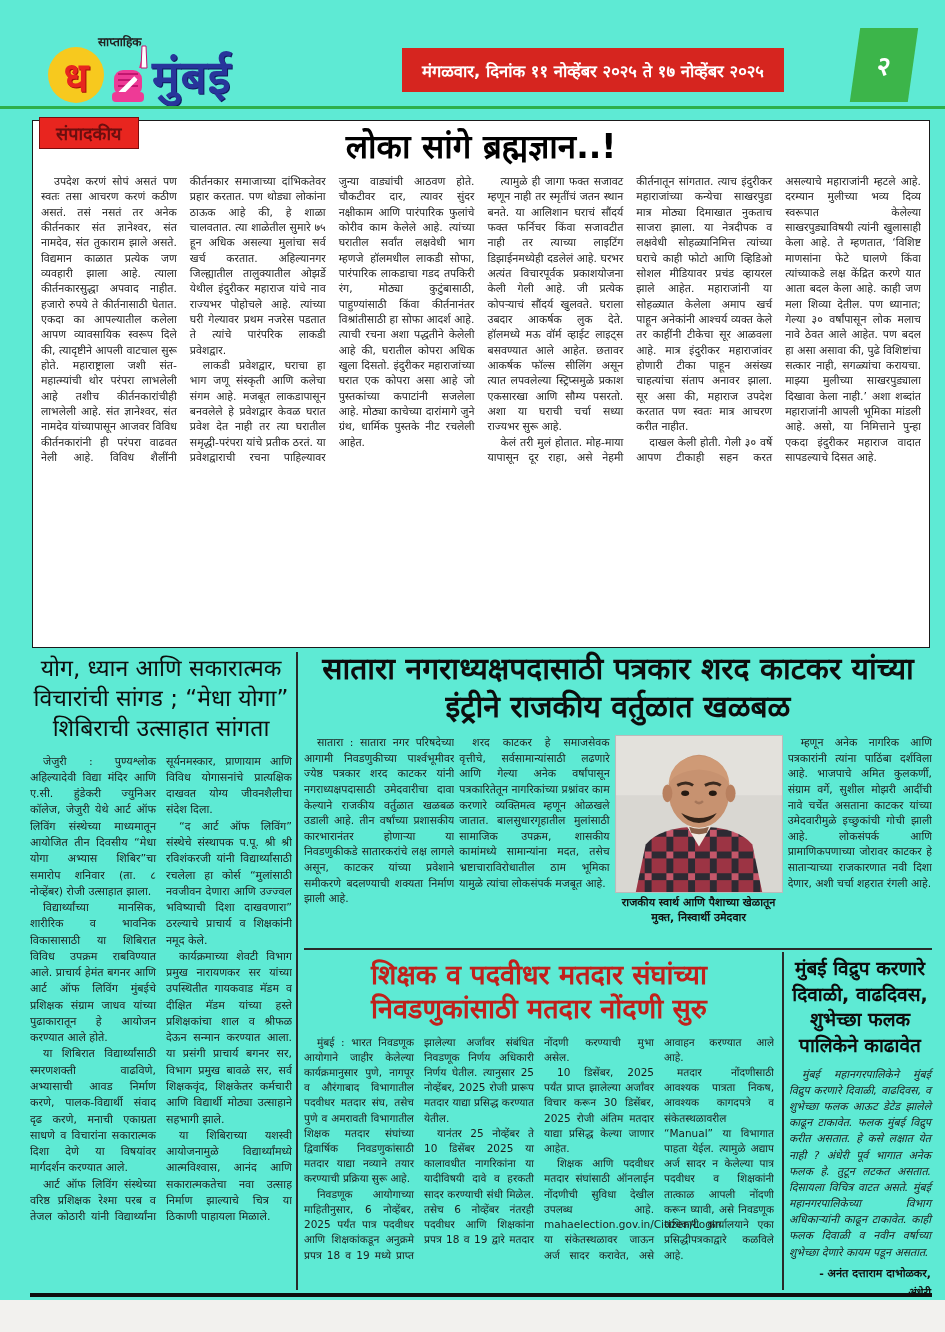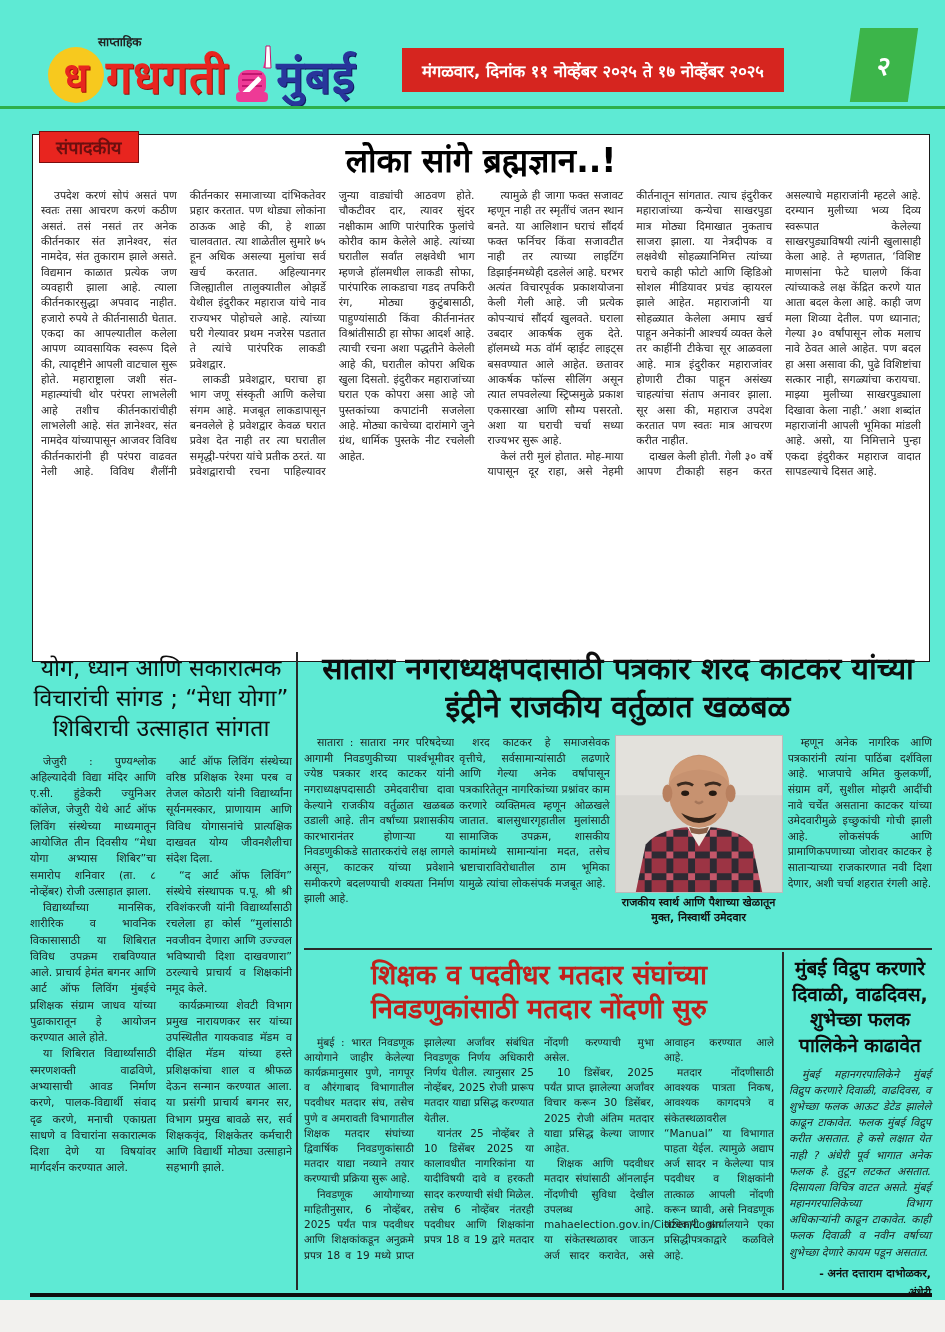--- a/index.html
+++ b/index.html
@@ -29,21 +29,21 @@
   .pagenum {
     position:absolute; right:32px; top:28px; width:58px; height:74px;
     background:#3cb54a; transform:skewX(-8deg);
     display:flex; align-items:center; justify-content:center;
     color:#ffffff; font-size:26px; font-weight:bold;
   }
   .greenline { position:absolute; left:0; top:106px; width:945px; height:3px; background:#2eaf4b; }
 
   
   .editorial {
-    position:absolute; left:32px; top:134px; width:898px; height:528px;
+    position:absolute; left:32px; top:120px; width:898px; height:528px;
     border:1.5px solid #1a1a1a; background:#fff;
   }
   .ed-label {
     position:absolute; left:6px; top:-4px; background:#e8251f; color:#6b0f0f;
     font-size:18px; font-weight:bold; padding:3px 16px; border:1px solid #7a0d0d;
   }
   .ed-headline { text-align:center; font-size:33px; font-weight:bold; margin-top:2px; color:#000; }
   .ed-body {
     height:474px; margin:6px 8px 0 8px; overflow:hidden;
     column-count:6; column-gap:13px;
@@ -92,21 +92,20 @@
   .paper-foot { position:absolute; left:0; top:1300px; width:945px; height:32px; background:#f2f1ee; }
 </style>
 </head>
 <body>
 
 <div id="page">
 
   <div class="weekly">साप्ताहिक</div>
   <div class="masthead">
     <div class="dh-circle">ध</div>
-    <div class="title-red">गधगती</div>
     <svg class="fist" viewBox="0 0 44 62" aria-hidden="true">
       <path d="M10 58 L18 34 L14 30 L22 26 Z" fill="#ee3a96"></path>
       <rect x="8" y="26" width="28" height="26" rx="9" fill="#ee3a96"></rect>
       <path d="M12 30 h20 M12 36 h20 M12 42 h20" stroke="#c2156f" stroke-width="2" fill="none"></path>
       <path d="M30 34 L14 50" stroke="#ffffff" stroke-width="5"></path>
       <path d="M33 24 L38 6 L41 24 Z" fill="#ee3a96"></path>
       <path d="M36 2 L40 2 L41 24 L35 24 Z" fill="#ffffff" stroke="#c2156f" stroke-width="1"></path>
       <rect x="6" y="48" width="32" height="10" rx="4" fill="#ee3a96"></rect>
     </svg>
     <div class="title-blue">मुंबई</div>
@@ -129,20 +128,21 @@
 
   <div class="yoga">
     <h2>योग, ध्यान आणि सकारात्मक विचारांची सांगड ; “मेधा योगा” शिबिराची उत्साहात सांगता</h2>
     <div class="art-body">
       <p>जेजुरी : पुण्यश्लोक अहिल्यादेवी विद्या मंदिर आणि ए.सी. हुंडेकरी ज्युनिअर कॉलेज, जेजुरी येथे आर्ट ऑफ लिविंग संस्थेच्या माध्यमातून आयोजित तीन दिवसीय “मेधा योगा अभ्यास शिबिर”चा समारोप शनिवार (ता. ८ नोव्हेंबर) रोजी उत्साहात झाला.</p>
       <p>विद्यार्थ्यांच्या मानसिक, शारीरिक व भावनिक विकासासाठी या शिबिरात विविध उपक्रम राबविण्यात आले. प्राचार्य हेमंत बगनर आणि आर्ट ऑफ लिविंग मुंबईचे प्रशिक्षक संग्राम जाधव यांच्या पुढाकारातून हे आयोजन करण्यात आले होते.</p>
       <p>या शिबिरात विद्यार्थ्यांसाठी स्मरणशक्ती वाढविणे, अभ्यासाची आवड निर्माण करणे, पालक-विद्यार्थी संवाद दृढ करणे, मनाची एकाग्रता साधणे व विचारांना सकारात्मक दिशा देणे या विषयांवर मार्गदर्शन करण्यात आले.</p>
       <p>आर्ट ऑफ लिविंग संस्थेच्या वरिष्ठ प्रशिक्षक रेश्मा परब व तेजल कोठारी यांनी विद्यार्थ्यांना सूर्यनमस्कार, प्राणायाम आणि विविध योगासनांचे प्रात्यक्षिक दाखवत योग्य जीवनशैलीचा संदेश दिला.</p>
       <p>“द आर्ट ऑफ लिविंग” संस्थेचे संस्थापक प.पू. श्री श्री रविशंकरजी यांनी विद्यार्थ्यांसाठी रचलेला हा कोर्स “मुलांसाठी नवजीवन देणारा आणि उज्ज्वल भविष्याची दिशा दाखवणारा” ठरल्याचे प्राचार्य व शिक्षकांनी नमूद केले.</p>
       <p>कार्यक्रमाच्या शेवटी विभाग प्रमुख नारायणकर सर यांच्या उपस्थितीत गायकवाड मॅडम व दीक्षित मॅडम यांच्या हस्ते प्रशिक्षकांचा शाल व श्रीफळ देऊन सन्मान करण्यात आला. या प्रसंगी प्राचार्य बगनर सर, विभाग प्रमुख बावळे सर, सर्व शिक्षकवृंद, शिक्षकेतर कर्मचारी आणि विद्यार्थी मोठ्या उत्साहाने सहभागी झाले.</p>
+      <p>या शिबिराच्या यशस्वी आयोजनामुळे विद्यार्थ्यांमध्ये आत्मविश्वास, आनंद आणि सकारात्मकतेचा नवा उत्साह निर्माण झाल्याचे चित्र या ठिकाणी पाहायला मिळाले.</p>
     </div>
   </div>
 
   <div class="vline" style="left:296px; top:652px; height:638px;"></div>
 
   <div class="satara">
     <h2>सातारा नगराध्यक्षपदासाठी पत्रकार शरद काटकर यांच्या इंट्रीने राजकीय वर्तुळात खळबळ</h2>
     <div class="cols">
       <div class="col-text">
         <p>सातारा : सातारा नगर परिषदेच्या आगामी निवडणुकीच्या पार्श्वभूमीवर ज्येष्ठ पत्रकार शरद काटकर यांनी नगराध्यक्षपदासाठी उमेदवारीचा दावा केल्याने राजकीय वर्तुळात खळबळ उडाली आहे. तीन वर्षांच्या प्रशासकीय कारभारानंतर होणाऱ्या या निवडणुकीकडे सातारकरांचे लक्ष लागले असून, काटकर यांच्या प्रवेशाने समीकरणे बदलण्याची शक्यता निर्माण झाली आहे.</p>

